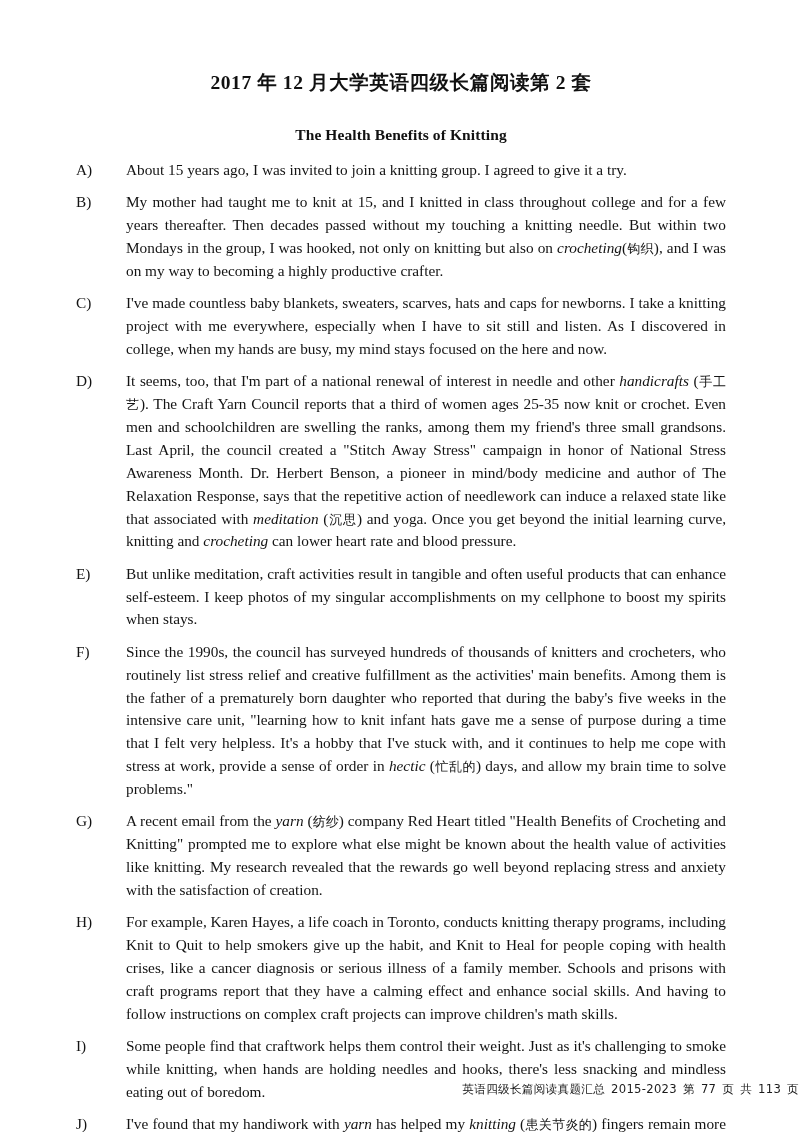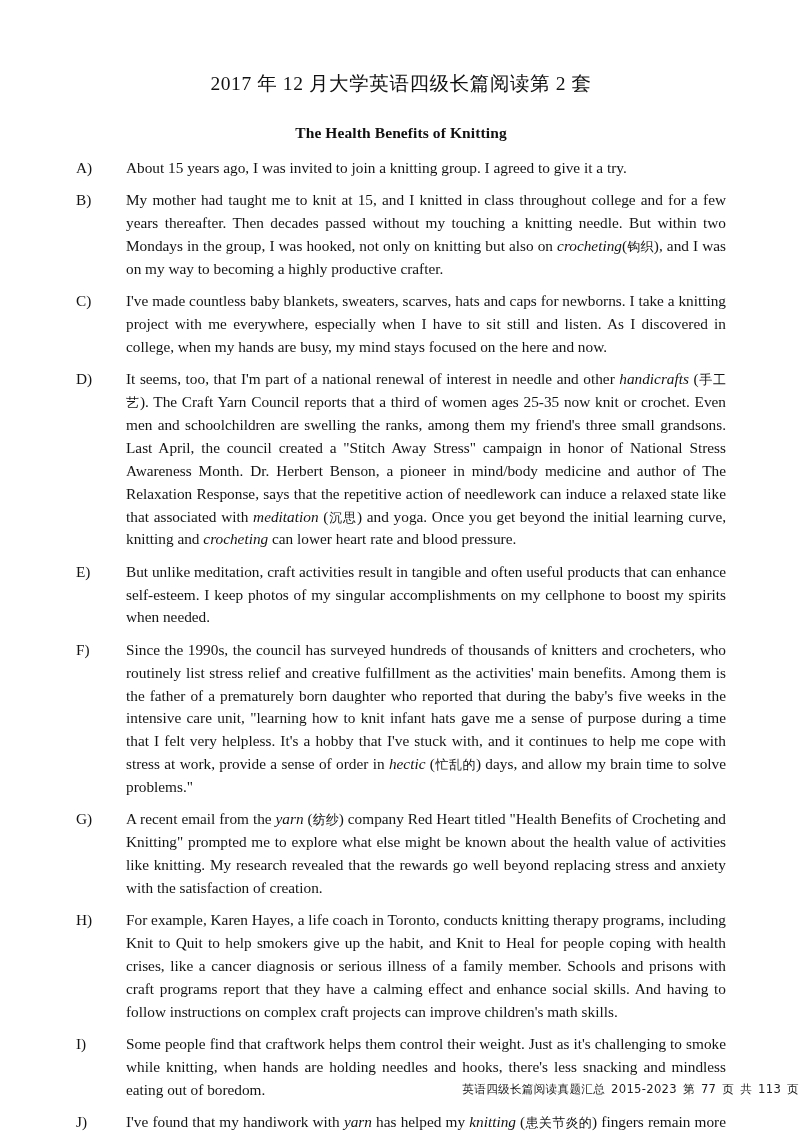--- a/index.html
+++ b/index.html
@@ -23,23 +23,23 @@
   #content {
     position: absolute;
     left: 76px;
     top: 0;
     width: 650px;
   }
   .doc-title {
     text-align: center;
     font-size: 19.5px;
     letter-spacing: 0.6px;
-    margin: 0;
-    padding-top: 70px;
-    font-weight: 400;
+    margin: 13px;
+    padding-top: 56px;
+    font-weight: 700;
     color: #111;
     white-space: nowrap;
   }
   .doc-subtitle {
     text-align: center;
     font-size: 15.5px;
     font-weight: bold;
     margin: 10px;
     padding-top: 17px;
     letter-spacing: 0.1px;
@@ -120,21 +120,21 @@
         <span class="para-body">I've made countless baby blankets, sweaters, scarves, hats and caps for newborns. I take a knitting project with me everywhere, especially when I have to sit still and listen. As I discovered in college, when my hands are busy, my mind stays focused on the here and now.</span>
       </div>
 
       <div class="para">
         <span class="para-label">D)</span>
         <span class="para-body">It seems, too, that I'm part of a national renewal of interest in needle and other <em class="it">handicrafts</em> (<span class="cn">手工艺</span>). The Craft Yarn Council reports that a third of women ages 25-35 now knit or crochet. Even men and schoolchildren are swelling the ranks, among them my friend's three small grandsons. Last April, the council created a "Stitch Away Stress" campaign in honor of National Stress Awareness Month. Dr. Herbert Benson, a pioneer in mind/body medicine and author of The Relaxation Response, says that the repetitive action of needlework can induce a relaxed state like that associated with <em class="it">meditation</em> (<span class="cn">沉思</span>) and yoga. Once you get beyond the initial learning curve, knitting and <em class="it">crocheting</em> can lower heart rate and blood pressure.</span>
       </div>
 
       <div class="para">
         <span class="para-label">E)</span>
-        <span class="para-body">But unlike meditation, craft activities result in tangible and often useful products that can enhance self-esteem. I keep photos of my singular accomplishments on my cellphone to boost my spirits when needed.</span>
+        <span class="para-body">But unlike meditation, craft activities result in tangible and often useful products that can enhance self-esteem. I keep photos of my singular accomplishments on my cellphone to boost my spirits when stays.</span>
       </div>
 
       <div class="para">
         <span class="para-label">F)</span>
         <span class="para-body">Since the 1990s, the council has surveyed hundreds of thousands of knitters and crocheters, who routinely list stress relief and creative fulfillment as the activities' main benefits. Among them is the father of a prematurely born daughter who reported that during the baby's five weeks in the intensive care unit, "learning how to knit infant hats gave me a sense of purpose during a time that I felt very helpless. It's a hobby that I've stuck with, and it continues to help me cope with stress at work, provide a sense of order in <em class="it">hectic</em> (<span class="cn">忙乱的</span>) days, and allow my brain time to solve problems."</span>
       </div>
 
       <div class="para">
         <span class="para-label">G)</span>
         <span class="para-body">A recent email from the <em class="it">yarn</em> (<span class="cn">纺纱</span>) company Red Heart titled "Health Benefits of Crocheting and Knitting" prompted me to explore what else might be known about the health value of activities like knitting. My research revealed that the rewards go well beyond replacing stress and anxiety with the satisfaction of creation.</span>

